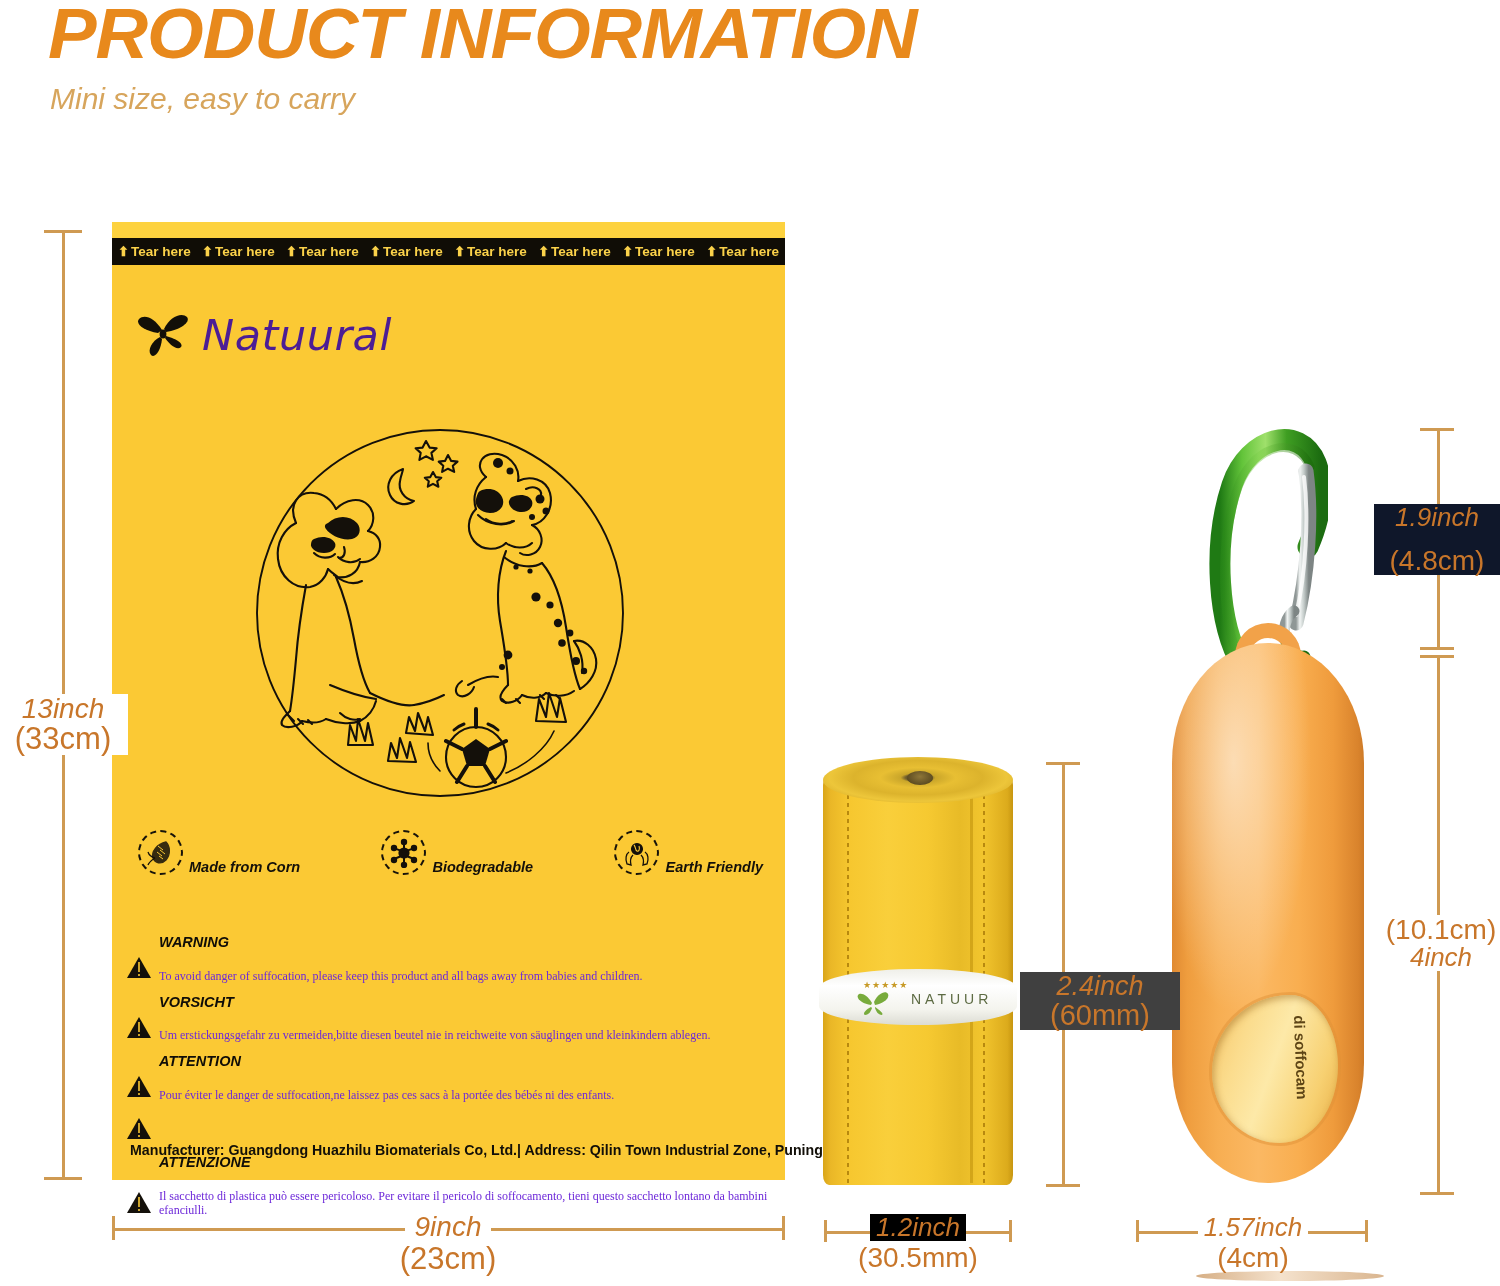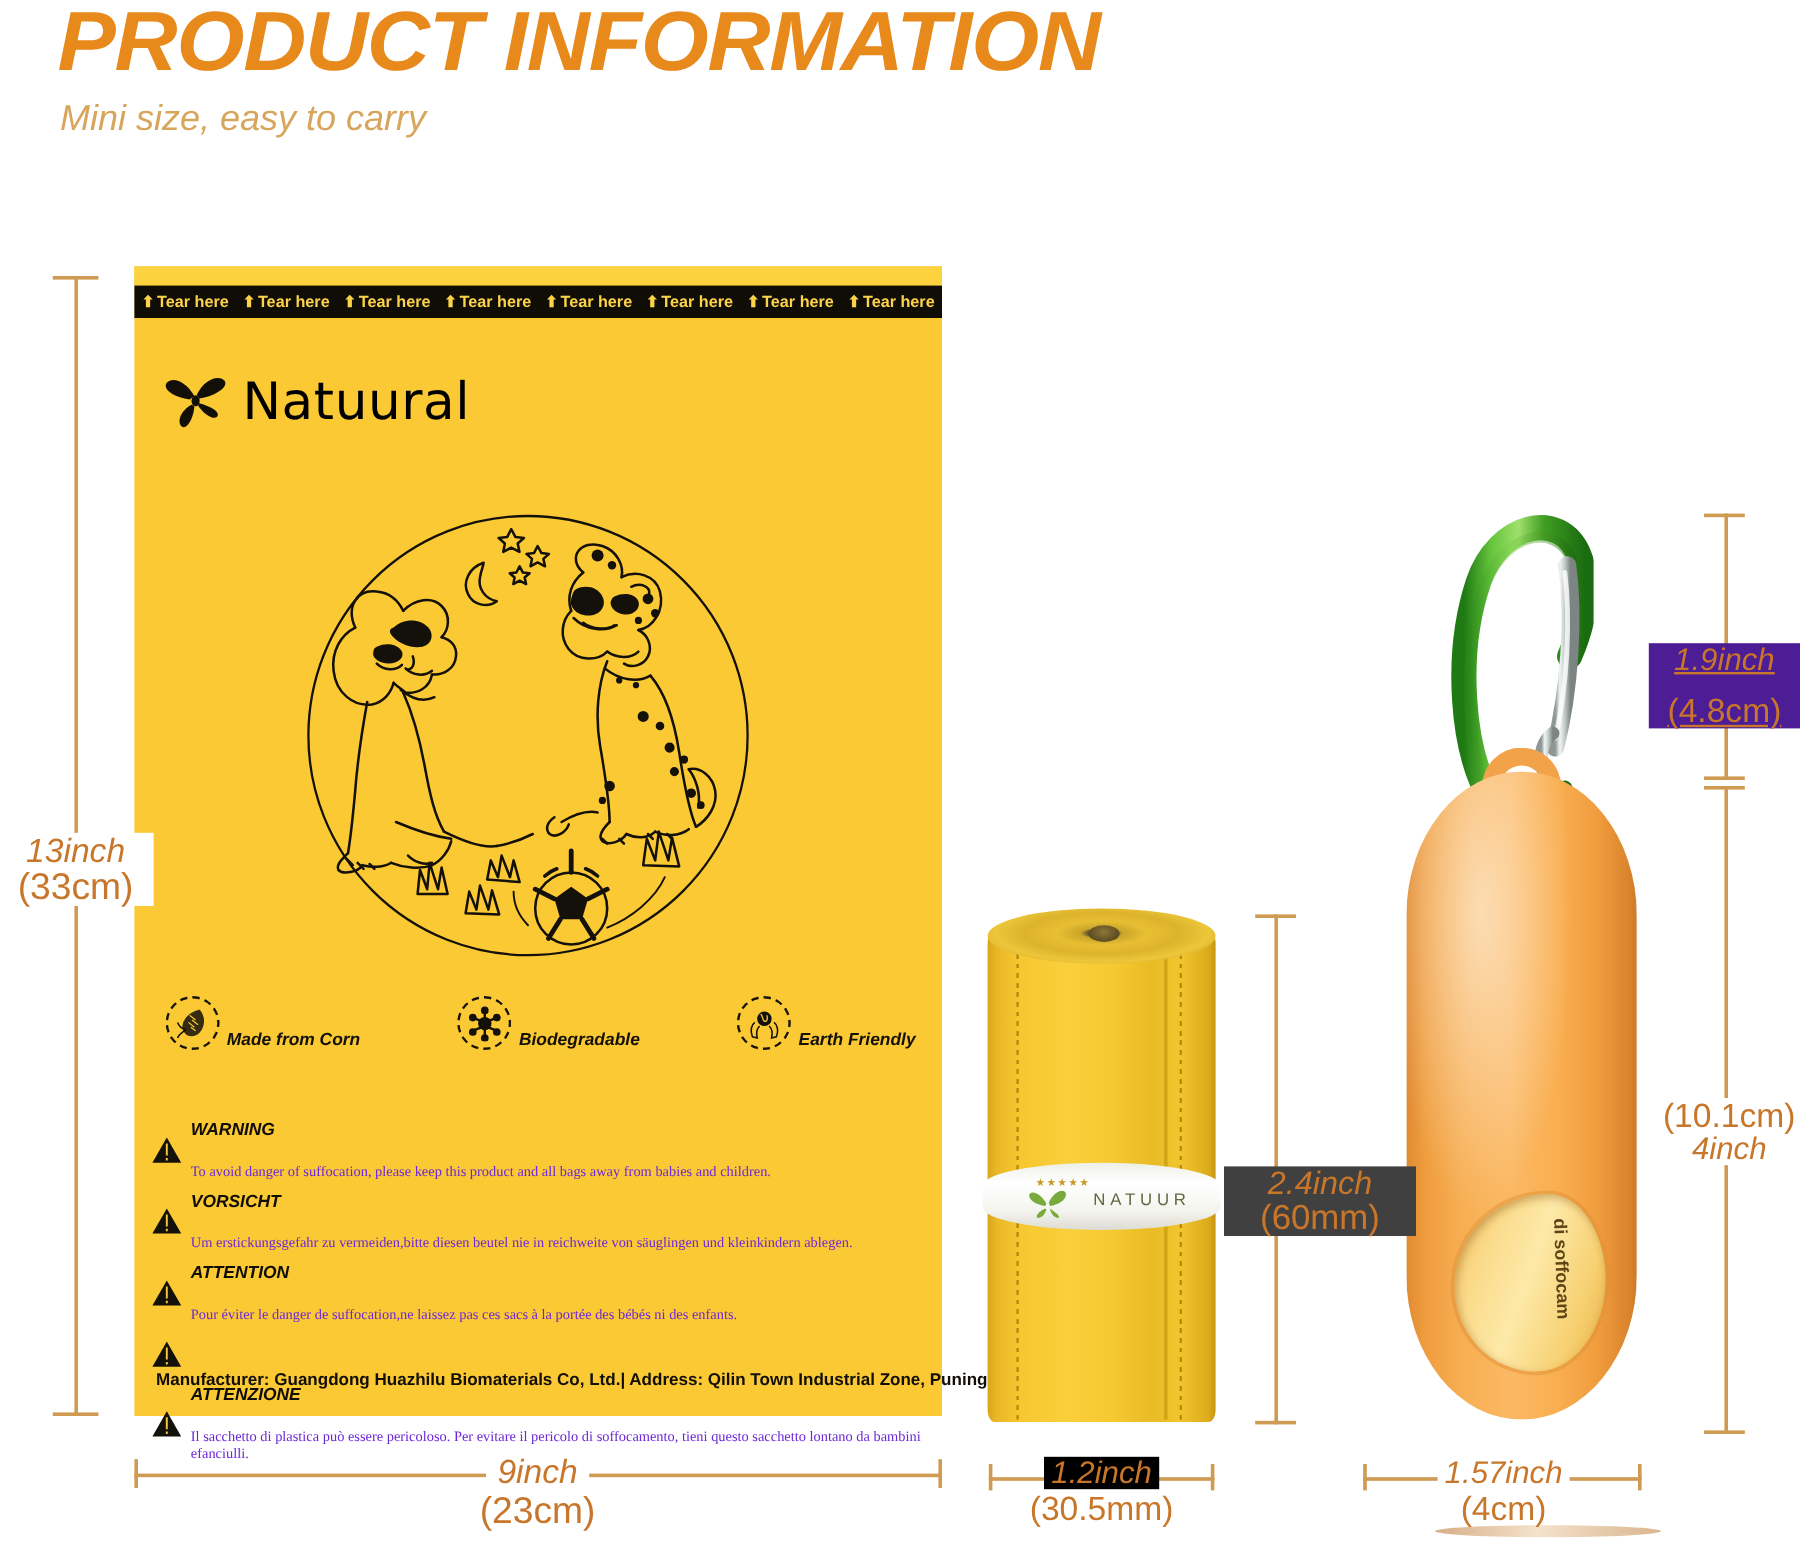--- a/index.html
+++ b/index.html
@@ -52,41 +52,41 @@
   }
   .tear-item {
     display: flex; align-items: center; gap: 2px;
     color: #fbd24a; font-size: 13.5px; font-weight: bold;
     white-space: nowrap;
   }
   .tear-arrow { font-size: 13px; line-height: 1; }
 
   
   #logo-row { position: absolute; left: 24px; top: 88px; display: flex; align-items: center; gap: 10px; }
-  #logo-name { font-size: 43px; color: #000000; letter-spacing: 0.5px; font-family: "DejaVu Sans", sans-serif; }
+  #logo-name { font-size: 43px; color: #4c1d95; letter-spacing: 0.5px; font-family: "DejaVu Sans", sans-serif; font-style: italic; }
 
   
   #illus { position: absolute; left: 128px; top: 205px; width: 400px; height: 372px; }
 
   
   #badges {
     position: absolute; left: 26px; top: 608px; width: 625px;
     display: flex; justify-content: space-between; align-items: center;
   }
   .badge { display: flex; align-items: flex-end; gap: 6px; }
   .badge-circle {
     width: 45px; height: 45px; border-radius: 50%;
     border: 2px dashed #17130a;
     display: flex; align-items: center; justify-content: center;
   }
   .badge-text { font-size: 14.5px; font-weight: bold; font-style: italic; color: #14100a; white-space: nowrap; }
 
   
   #warnings { position: absolute; left: 14px; top: 712px; width: 645px; }
-  .warn-row { display: flex; align-items: center; gap: 7px; margin-bottom: 10.5px; }
+  .warn-row { display: flex; align-items: flex-end; gap: 7px; margin-bottom: 10.5px; }
   .warn-icon { flex: 0 0 26px; padding-top: 4px; }
   .warn-head { font-size: 14.5px; font-weight: bold; font-style: italic; color: #100d07; line-height: 1.15; }
   .warn-body {
     font-family: "Liberation Serif", serif;
     font-size: 12px; color: #6d28d9; line-height: 1.2; margin-top: 18px;
   }
   #manufacturer {
     position: absolute; left: 18px; top: 920px;
     font-size: 14.2px; font-weight: bold; color: #120f08; white-space: nowrap;
   }
@@ -534,21 +534,21 @@
 <div class="cap-v" style="left:824px; top:1220px; height:22px;"></div>
 <div class="cap-v" style="left:1009px; top:1220px; height:22px;"></div>
 <div class="dim-label" style="left:838px; top:1214px; width:160px; font-size:26px;">
   <div style="background:#000000; display:inline-block; padding:0 6px;">1.2inch</div>
   <div class="cm" style="font-size:28px; margin-top:2px;">(30.5mm)</div>
 </div>
 
 <div class="dim-v" style="left:1437px; top:428px; height:222px;"></div>
 <div class="cap-h" style="left:1420px; top:428px; width:34px;"></div>
 <div class="cap-h" style="left:1420px; top:647px; width:34px;"></div>
-<div class="dim-label" style="left:1374px; top:536px; width:126px; font-size:26px; background:#4c1d95;text-decoration:underline;">
+<div class="dim-label" style="left:1374px; top:504px; width:126px; font-size:26px; background:#0f172a;">
   <div>1.9inch</div>
   <div class="cm" style="font-size:28px;margin-top:15px;">(4.8cm)</div>
 </div>
 
 <div class="dim-v" style="left:1437px; top:655px; height:540px;"></div>
 <div class="cap-h" style="left:1420px; top:655px; width:34px;"></div>
 <div class="cap-h" style="left:1420px; top:1192px; width:34px;"></div>
 <div class="dim-label" style="left:1378px; top:915px; width:126px; font-size:26px; background:#fff;">
   <div class="cm" style="font-size:28px;">(10.1cm)</div>
   <div>4inch</div>

